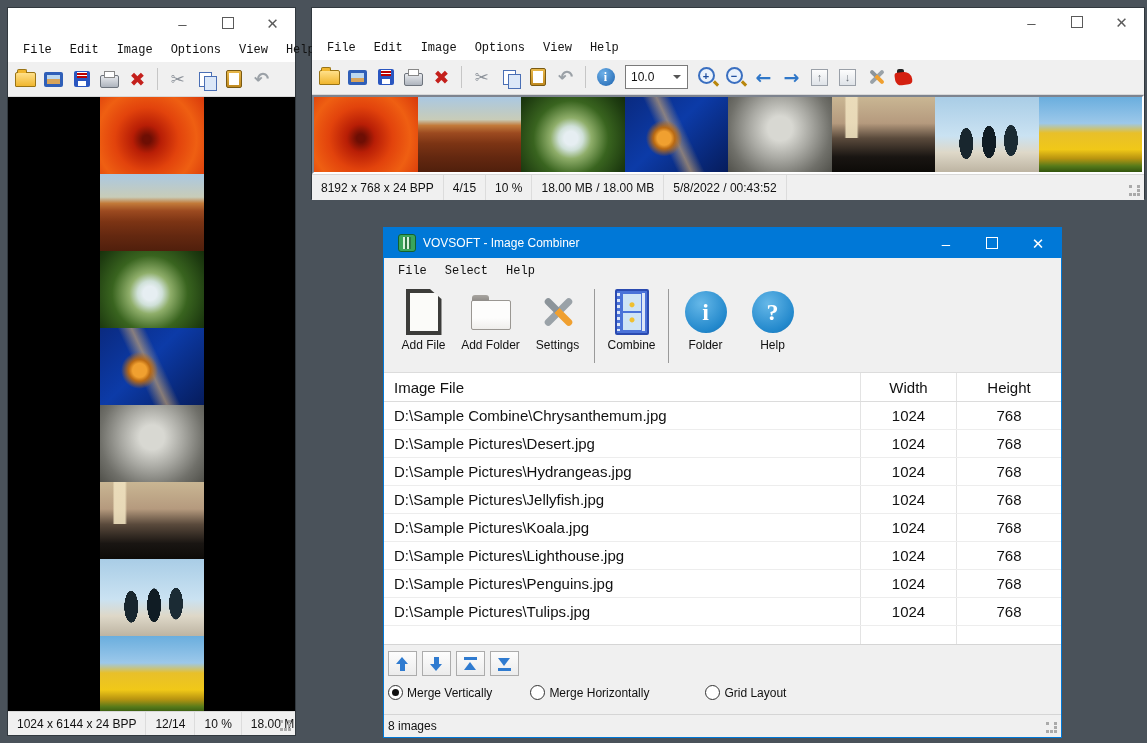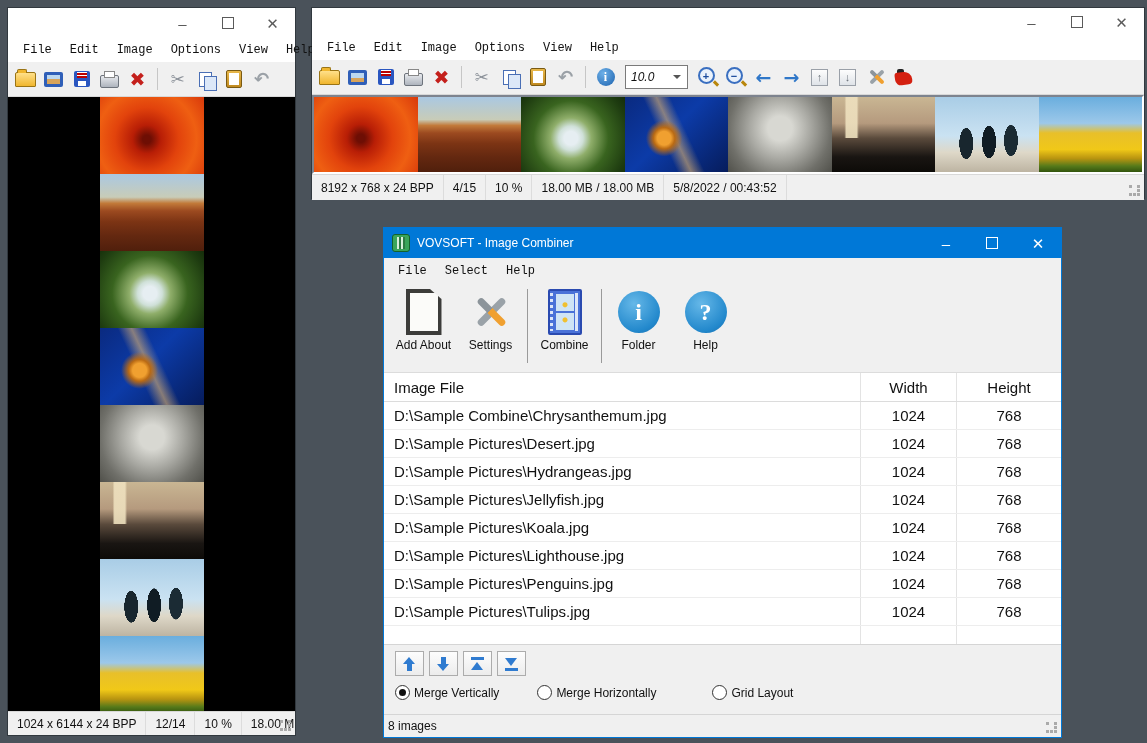--- a/index.html
+++ b/index.html
@@ -62,21 +62,21 @@
   .ic-page::before{content:'';position:absolute;top:-3px;left:-3px;width:15px;height:15px;border:1px solid #b8bec6;background:#eef0f3;z-index:-1;}
   .ic-tools{width:20px;height:20px;position:relative;}
   .ic-tools::before{content:'';position:absolute;left:9px;top:1px;width:4px;height:18px;background:#9aa2a8;border-radius:2px;transform:rotate(45deg);}
   .ic-tools::after{content:'';position:absolute;left:9px;top:1px;width:4px;height:18px;
       background:linear-gradient(#8c949a 0 40%,#f0a030 40%);border-radius:2px;transform:rotate(-45deg);}
   .ic-exit{width:18px;height:16px;position:relative;}
   .ic-exit::before{content:'';position:absolute;left:2px;top:0;width:7px;height:6px;background:#222;border-radius:2px;}
   .ic-exit::after{content:'';position:absolute;left:0;top:3px;width:17px;height:13px;background:#d42010;
       border-radius:3px 8px 4px 6px;transform:rotate(-8deg);}
   .combo{width:56px;height:22px;background:#fff;border:1px solid #7a7a7a;display:flex;align-items:center;
-         font-size:12px;padding-left:5px;position:relative;margin:0 4px;flex:0 0 56px;font-style:italic;}
+         font-size:12px;padding-left:5px;position:relative;margin:0 4px;flex:0 0 56px;}
   .combo::after{content:'';position:absolute;right:6px;top:9px;border:4px solid transparent;border-top-color:#555;}
   
   .canvas-v{flex:1;background:#000;display:flex;justify-content:center;overflow:hidden;}
   .strip-v{width:104px;display:flex;flex-direction:column;}
   .strip-v .thumb{flex:0 0 77px;width:100%;}
   .canvas-h{flex:0 0 75px;background:#000;border:2px solid;border-color:#7d838e #fff #fff #7d838e;display:flex;overflow:hidden;}
   .canvas-h .thumb{flex:1;height:100%;}
   .th-chrysanthemum{background:radial-gradient(circle at 45% 55%,#6e0e04 0 6%,#b81e06 20%,#e2430c 45%,#ef5f12 70%,#d8380a 100%);}
   .th-desert{background:linear-gradient(180deg,#aac8e2 0%,#c8ccb8 30%,#c27a3a 38%,#9c4a20 48%,#7c3414 62%,#642810 80%,#501f0c 100%);}
   .th-hydrangeas{background:radial-gradient(circle at 48% 55%,#e6eef2 0 10%,#cfe0d8 18%,#8fae6a 30%,#39641f 55%,#1e3c10 85%,#142c0a 100%);}
@@ -86,21 +86,21 @@
   .th-koala{background:radial-gradient(circle at 50% 42%,#d8d8d2 0 18%,#a8a8a2 45%,#70706a 75%,#50504a 100%);}
   .th-lighthouse{background:linear-gradient(90deg,rgba(0,0,0,0) 12%,rgba(238,224,190,.9) 14% 24%,rgba(0,0,0,0) 26%) 0 0/100% 55% no-repeat,
       linear-gradient(180deg,#c9b693 0%,#b59a7e 35%,#5a4a3c 55%,#191512 80%,#0d0b08 100%);}
   .th-penguins{background:radial-gradient(ellipse 11% 34% at 30% 62%,#18262e 0 60%,rgba(0,0,0,0) 61%),
       radial-gradient(ellipse 11% 36% at 52% 60%,#101c24 0 60%,rgba(0,0,0,0) 61%),
       radial-gradient(ellipse 11% 34% at 73% 58%,#1b2b34 0 60%,rgba(0,0,0,0) 61%),
       linear-gradient(180deg,#a9cde6 0%,#cae2f2 52%,#ded8c8 74%,#bdb4a2 100%);}
   .th-tulips{background:linear-gradient(180deg,#6aaede 0%,#9cc8ea 35%,#e8c02a 48%,#f0c818 70%,#b89410 82%,#567a1a 92%,#33550e 100%);}
   
   #win-comb{border:1px solid #0078D7;box-shadow:none;}
-  .cb-title{flex:0 0 30px;background:#0078D7;color:#fff;display:flex;align-items:center;padding-left:8px;font-size:12px;}
+  .cb-title{flex:0 0 30px;background:#0078D7;color:#fff;display:flex;align-items:center;padding-left:14px;font-size:12px;}
   .cb-title .cap-btn{color:#fff;width:46px;}
   .cb-appicon{width:16px;height:16px;border-radius:3px;margin-right:7px;background:#3aa55a;border:1px solid #13622c;position:relative;flex:0 0 16px;}
   .cb-appicon::before{content:'';position:absolute;inset:2px 4px;background:repeating-linear-gradient(90deg,#d8f0dc 0 2px,#2c7a42 2px 4px);}
   .cb-menubar{flex:0 0 26px;background:#f0f0f0;display:flex;align-items:center;padding:0 5px;font-size:12px;}
   .cb-toolbar{flex:0 0 84px;background:#f0f0f0;display:flex;align-items:flex-start;padding:4px 4px 0 6px;}
   .cbtn{width:67px;display:flex;flex-direction:column;align-items:center;gap:4px;padding-top:2px;font-size:12px;}
   .bigicon{width:44px;height:44px;display:flex;align-items:center;justify-content:center;position:relative;}
   .cb-vsep{width:1px;height:74px;background:#9a9a9a;margin:1px 3px 0;flex:0 0 1px;}
   .bi-addfile{width:28px;height:38px;background:#fbfbf9;border:4px solid #3c3c3a;
       clip-path:polygon(0 0,68% 0,100% 22%,100% 100%,0 100%);}
@@ -123,21 +123,21 @@
   .bi-round{width:42px;height:42px;border-radius:50%;background:radial-gradient(circle at 38% 30%,#66b8e8,#2288cc 70%,#1a6aa8);
       color:#fff;display:flex;align-items:center;justify-content:center;font:bold 24px "Liberation Serif",serif;}
   .cb-table{flex:1 1 auto;background:#fff;display:flex;flex-direction:column;overflow:hidden;font-size:15px;border-top:1px solid #dcdcdc;}
   .trow{display:flex;flex:0 0 27px;height:27px;align-items:stretch;border-bottom:1px solid #ededed;}
   .trow.thead{flex:0 0 28px;height:28px;border-bottom:1px solid #dcdcdc;}
   .trow.filler{flex:1 1 auto;height:auto;border-bottom:none;}
   .cell{display:flex;align-items:center;}
   .cell-file{flex:1;padding-left:10px;border-right:1px solid #e3e3e3;}
   .cell-w{width:95px;justify-content:center;border-right:1px solid #e3e3e3;}
   .cell-h{width:104px;justify-content:center;}
-  .cb-bottom{flex:0 0 63px;background:#f0f0f0;border-top:1px solid #d5d5d5;padding:6px 0 0 11px;}
+  .cb-bottom{flex:0 0 63px;background:#f0f0f0;border-top:1px solid #d5d5d5;padding:6px 0 0 4px;}
   .arrow-row{display:flex;gap:5px;}
   .abtn{width:27px;height:23px;border:1px solid #ACACAC;background:linear-gradient(#fdfdfd,#ececec);
         display:flex;align-items:center;justify-content:center;}
   .ar{position:relative;width:13px;height:14px;}
   .ar-up::before{content:'';position:absolute;left:0;top:0;border:6.5px solid transparent;border-bottom:7px solid #2f7bd0;border-top:none;}
   .ar-up::after{content:'';position:absolute;left:4px;top:7px;width:5px;height:7px;background:#2f7bd0;}
   .ar-down::before{content:'';position:absolute;left:0;bottom:0;border:6.5px solid transparent;border-top:7px solid #2f7bd0;border-bottom:none;}
   .ar-down::after{content:'';position:absolute;left:4px;bottom:7px;width:5px;height:7px;background:#2f7bd0;}
   .ar-top::before{content:'';position:absolute;left:0;top:0;width:13px;height:3px;background:#2f7bd0;}
   .ar-top::after{content:'';position:absolute;left:0;top:5px;border:6.5px solid transparent;border-bottom:8px solid #2f7bd0;border-top:none;}
@@ -338,21 +338,27 @@
     <div class="cb-menubar">
       <span class="menu-item">File</span>
       <span class="menu-item">Select</span>
       <span class="menu-item">Help</span>
     </div>
     <div class="cb-toolbar">
       <div class="cbtn">
         <span class="bigicon">
             <span class="bi-addfile"></span>
           </span>
-        <span>Add About</span>
+        <span>Add File</span>
+      </div>
+      <div class="cbtn">
+        <span class="bigicon">
+            <span class="bi-addfolder"></span>
+          </span>
+        <span>Add Folder</span>
       </div>
       <div class="cbtn">
         <span class="bigicon">
             <span class="bi-settings"></span>
           </span>
         <span>Settings</span>
       </div>
       <div class="cb-vsep"></div>
       <div class="cbtn">
         <span class="bigicon">

